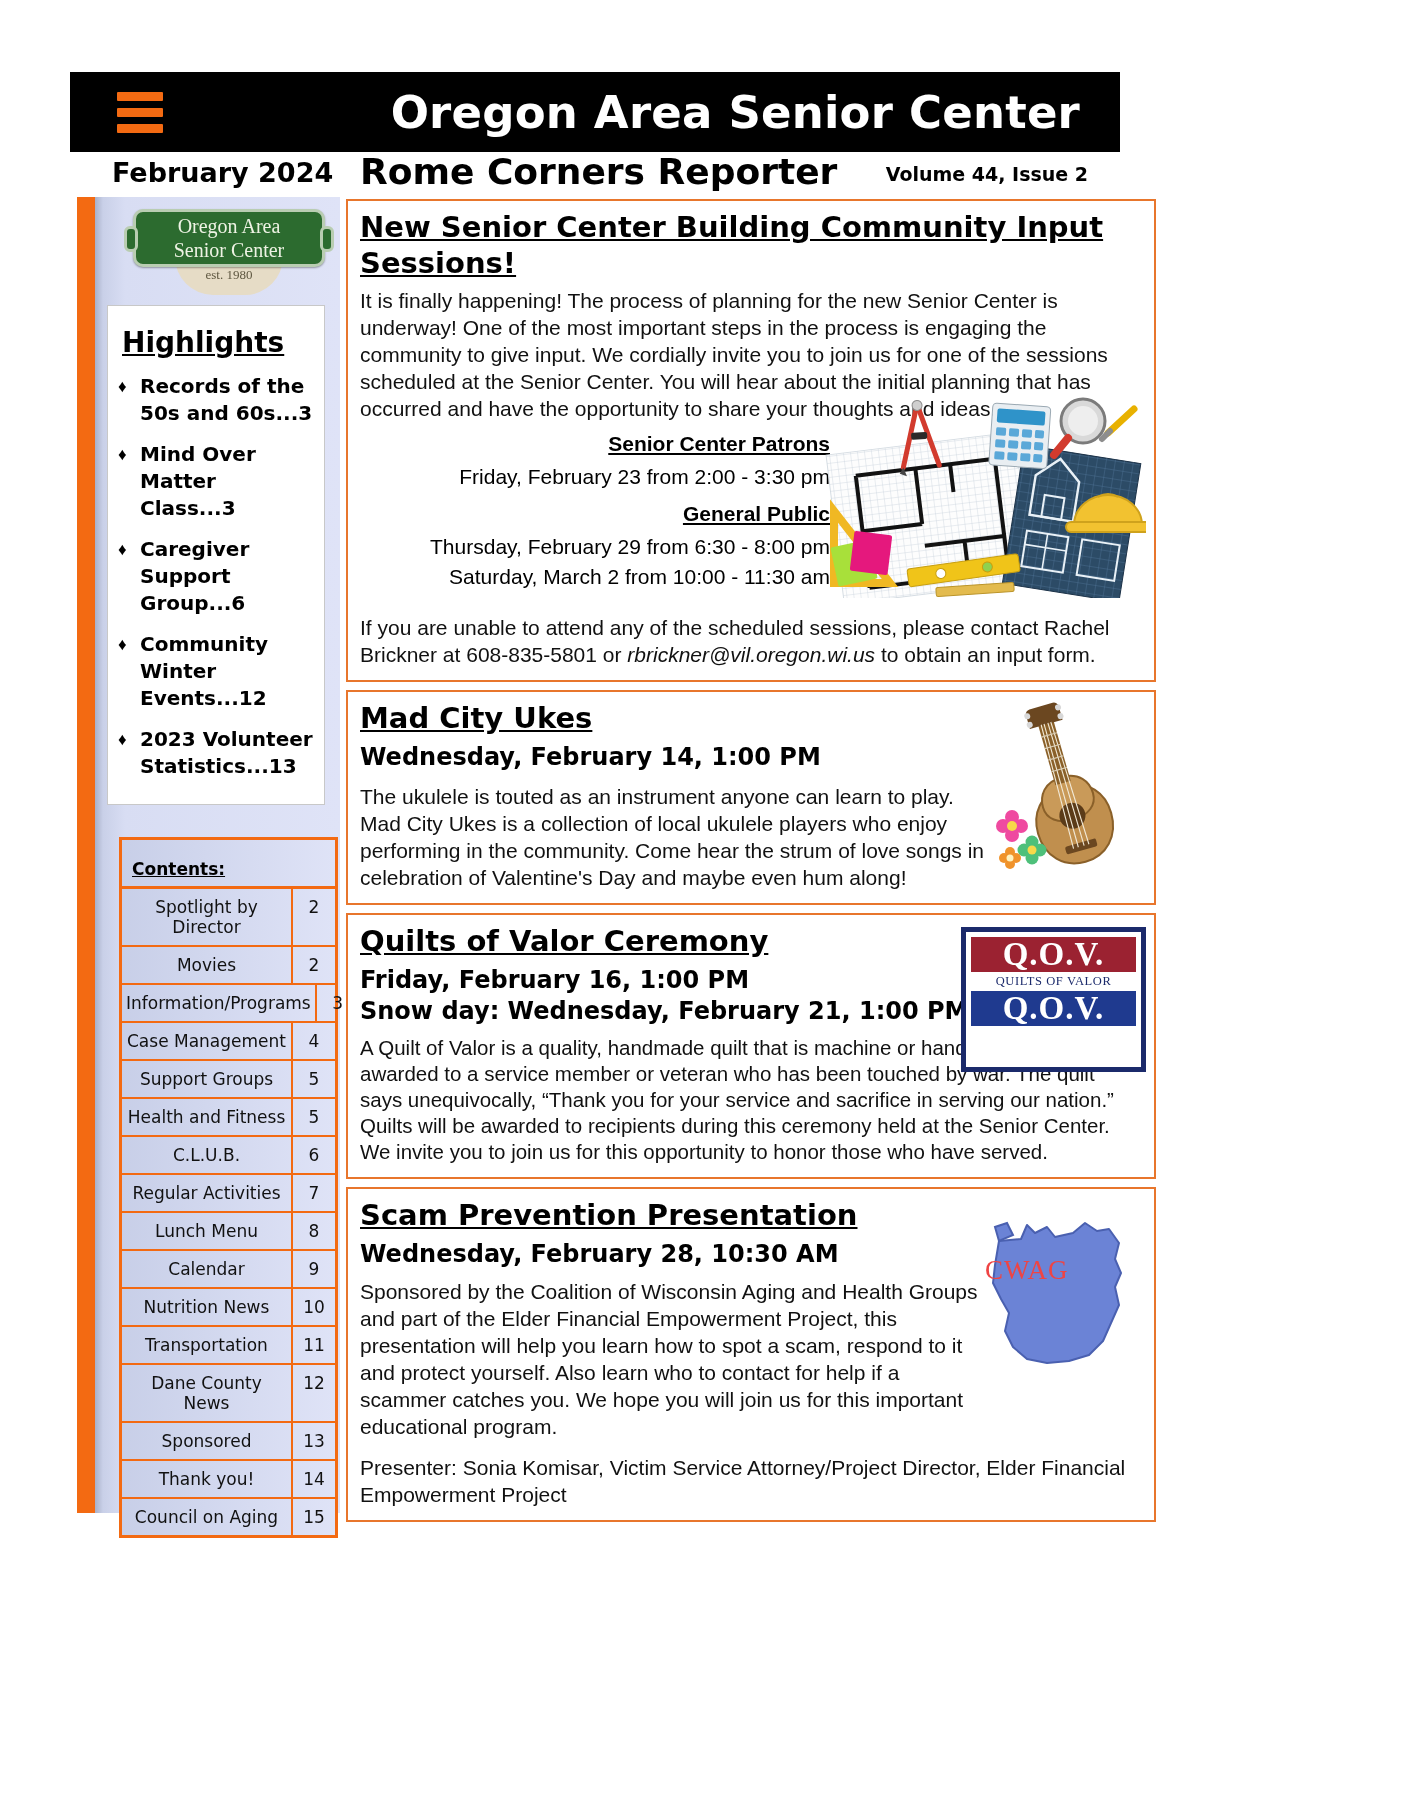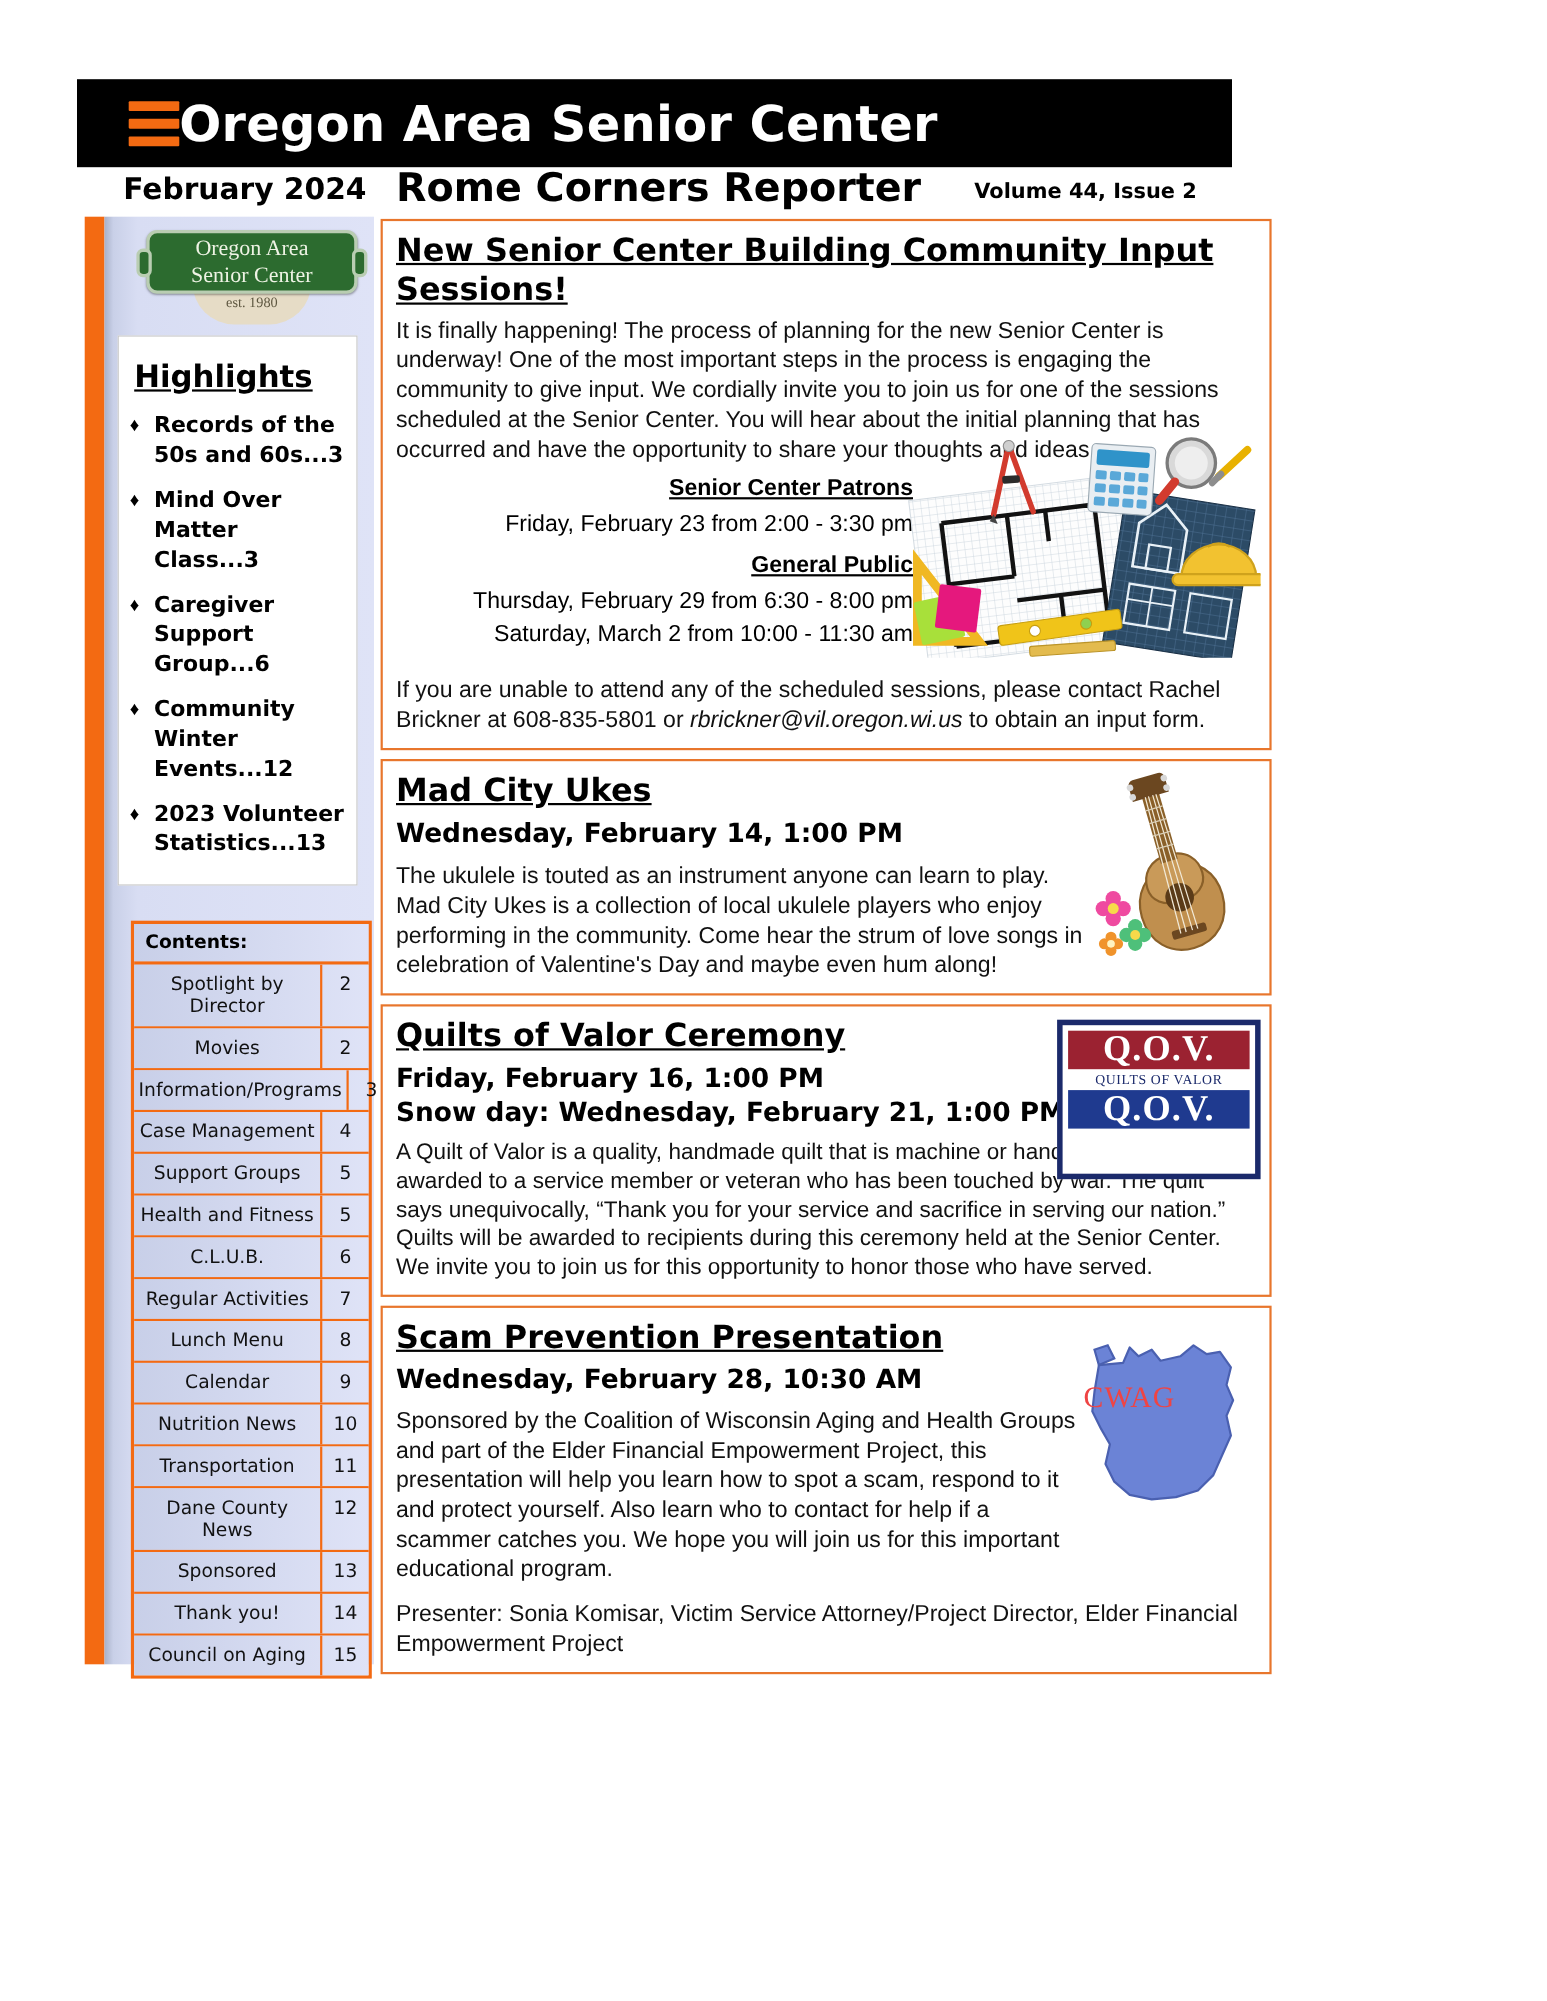--- a/index.html
+++ b/index.html
@@ -14,24 +14,24 @@
   
   .masthead {
     position: absolute; left: 70px; top: 72px;
     width: 1050px; height: 80px;
     background: #000000;
     display: flex; align-items: center;
   }
   .hamburger { width: 46px; margin-left: 47px; display: flex; flex-direction: column; gap: 7px; }
   .hamburger i { display: block; height: 9px; background: #F36A12; border-radius: 1px; }
   .masthead-title {
-    flex: 1; text-align: left; color: #fff;
+    flex: 1; text-align: right; color: #fff;
     font-family: "DejaVu Sans", sans-serif;
     font-weight: bold; font-size: 45px; letter-spacing: .2px;
-    padding-right: 21px; white-space: nowrap;
+    padding-right: 40px; white-space: nowrap;
   }
 
   
   .subhead { position: absolute; left: 70px; top: 155px; width: 1050px; height: 42px; }
   .issue-date {
     position: absolute; left: 42px; top: 2px;
     font-family: "DejaVu Sans", sans-serif; font-weight: bold; font-size: 27px; color: #000;
     white-space: nowrap;
   }
   .paper-name {
@@ -91,21 +91,22 @@
 
   .contents-table {
     position: absolute; left: 24px; top: 640px; width: 219px;
     border-left: 3px solid #F36A12; border-right: 3px solid #F36A12;
     border-top: 3px solid #F36A12; border-bottom: 3px solid #F36A12;
   }
   .contents-head {
     background: linear-gradient(to right,#c8cfe8,#dfe3f7);
     border-bottom: 3px solid #F36A12;
     font-family: "DejaVu Sans", sans-serif; font-weight: bold; font-size: 17px;
-    padding: 7px 0 7px 10px;
+    padding: 19px 0 7px 10px;
+    text-decoration: underline;
   }
   .c-row { display: flex; border-bottom: 2px solid #F36A12;
            background: linear-gradient(to right,#c8cfe8,#dfe3f7); }
   .c-row:last-child { border-bottom: none; }
   .c-label {
     flex: 1; text-align: center; padding: 8px 4px;
     font-family: "DejaVu Sans", sans-serif; font-size: 17px; color: #111;
   }
   .c-page {
     width: 44px; flex: none; text-align: center; padding: 8px 0;

